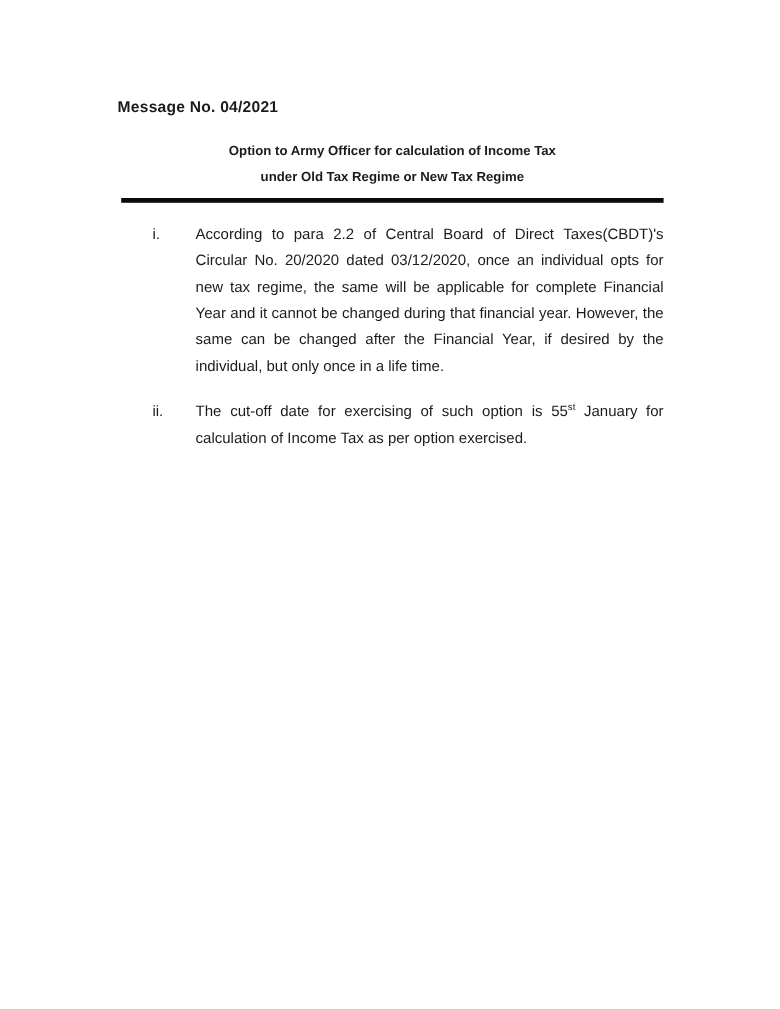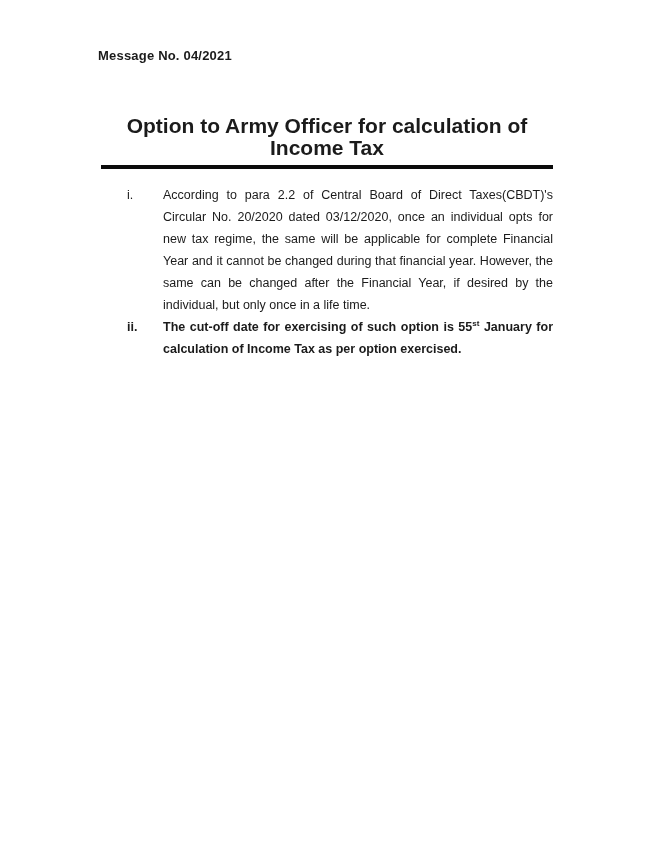--- a/index.html
+++ b/index.html
@@ -12,33 +12,33 @@
     width: 650px;
     height: 841px;
     background: #ffffff;
     color: #1b1b1b;
     font-family: "Liberation Sans", sans-serif;
     overflow: hidden;
   }
   .message-no {
     position: absolute;
     left: 98px;
-    top: 48px;
+    top: 81px;
     font-size: 13px;
     font-weight: bold;
     letter-spacing: 0.2px;
     white-space: nowrap;
   }
   .doc-title {
     position: absolute;
     left: 101px;
     top: 115px;
     width: 452px;
     text-align: center;
-    font-size: 21px;
+    font-size: 11px;
     font-weight: bold;
     line-height: 22px;
   }
   .title-rule {
     position: absolute;
     left: 101px;
     top: 165px;
     width: 452px;
     height: 4px;
     background: #0b0b0b;
@@ -47,21 +47,21 @@
     position: absolute;
     left: 101px;
     top: 184px;
     width: 452px;
   }
   .list-item {
     display: flex;
     align-items: flex-start;
   }
   .list-item + .list-item {
-    font-weight: bold;
+    margin-top: 16px;
   }
   .item-marker {
     width: 62px;
     padding-left: 26px;
     box-sizing: border-box;
     flex: 0 0 62px;
     font-size: 12.5px;
     line-height: 22px;
   }
   .item-text {
@@ -79,20 +79,21 @@
 </style>
 </head>
 <body>
 
 <div class="doc-page">
 
   <div class="message-no">Message No. 04/2021</div>
 
   <div class="doc-title">
     <div>Option to Army Officer for calculation of Income Tax</div>
+    <div>under Old Tax Regime or New Tax Regime</div>
   </div>
 
   <div class="title-rule"></div>
 
   <div class="body-list">
 
     <div class="list-item">
       <div class="item-marker">i.</div>
       <div class="item-text">According to para 2.2 of Central Board of Direct Taxes(CBDT)'s Circular No. 20/2020 dated 03/12/2020, once an individual opts for new tax regime, the same will be applicable for complete Financial Year and it cannot be changed during that financial year. However, the same can be changed after the Financial Year, if desired by the individual, but only once in a life time.</div>
     </div>

